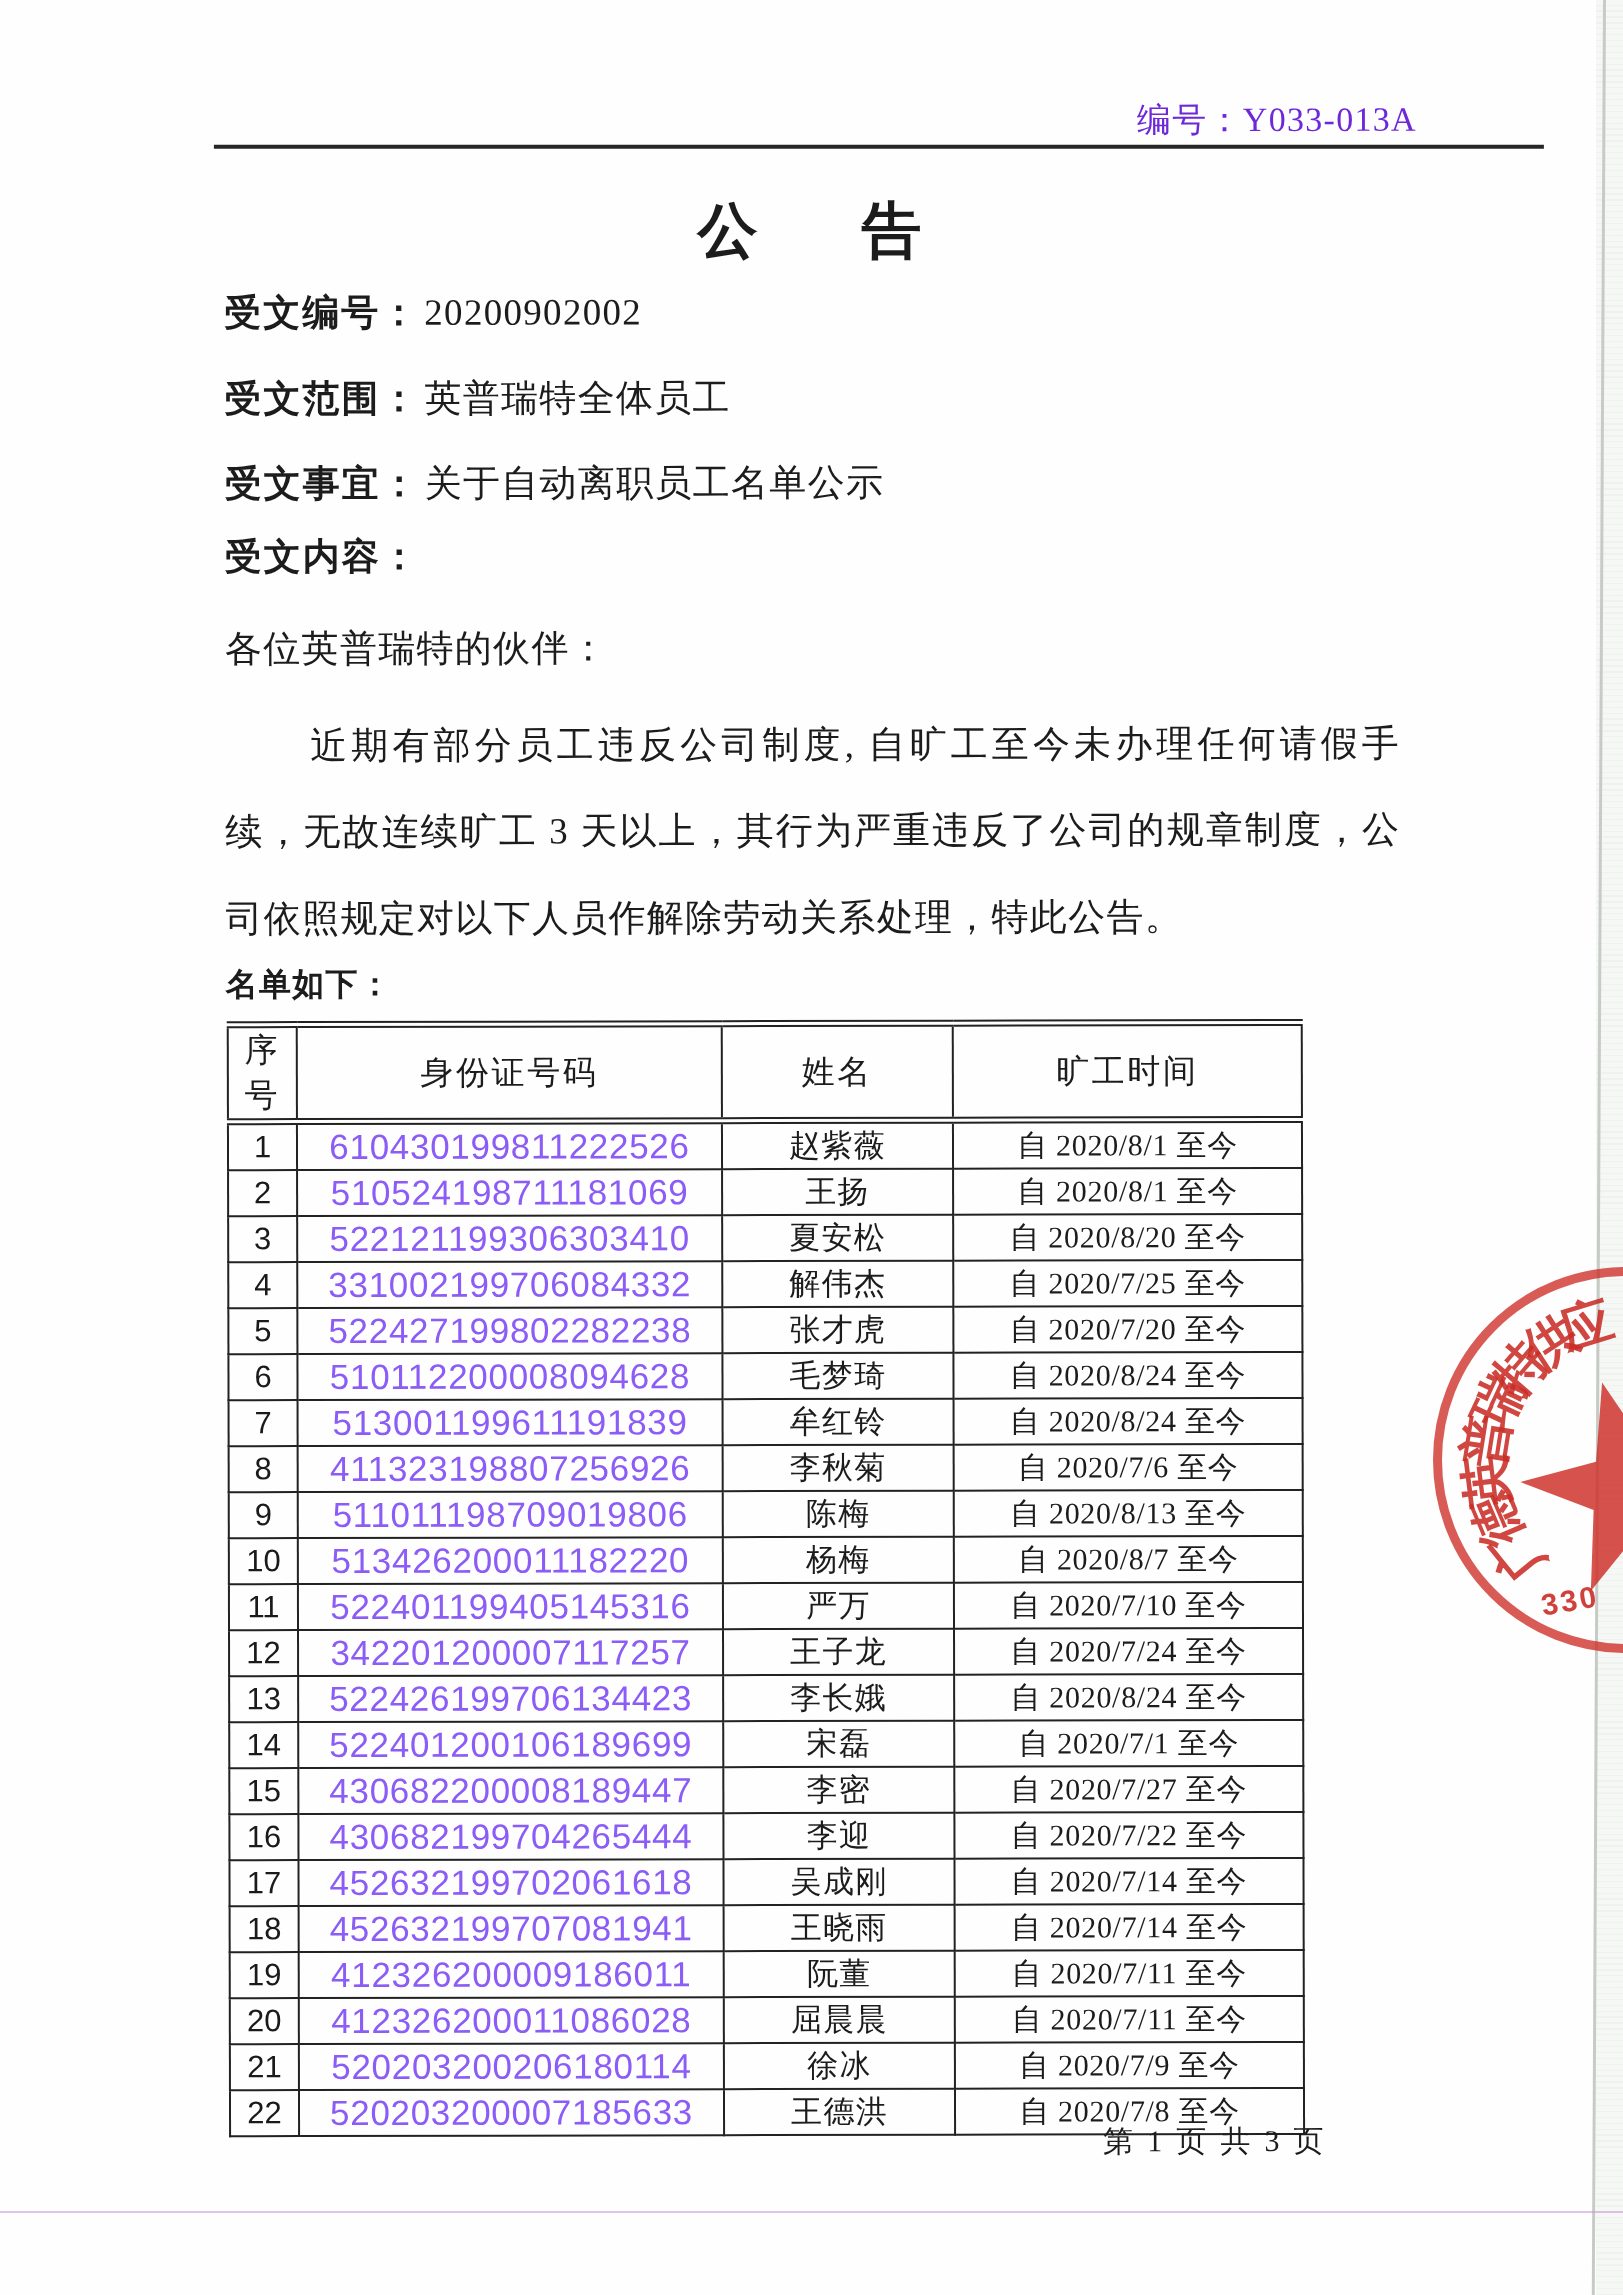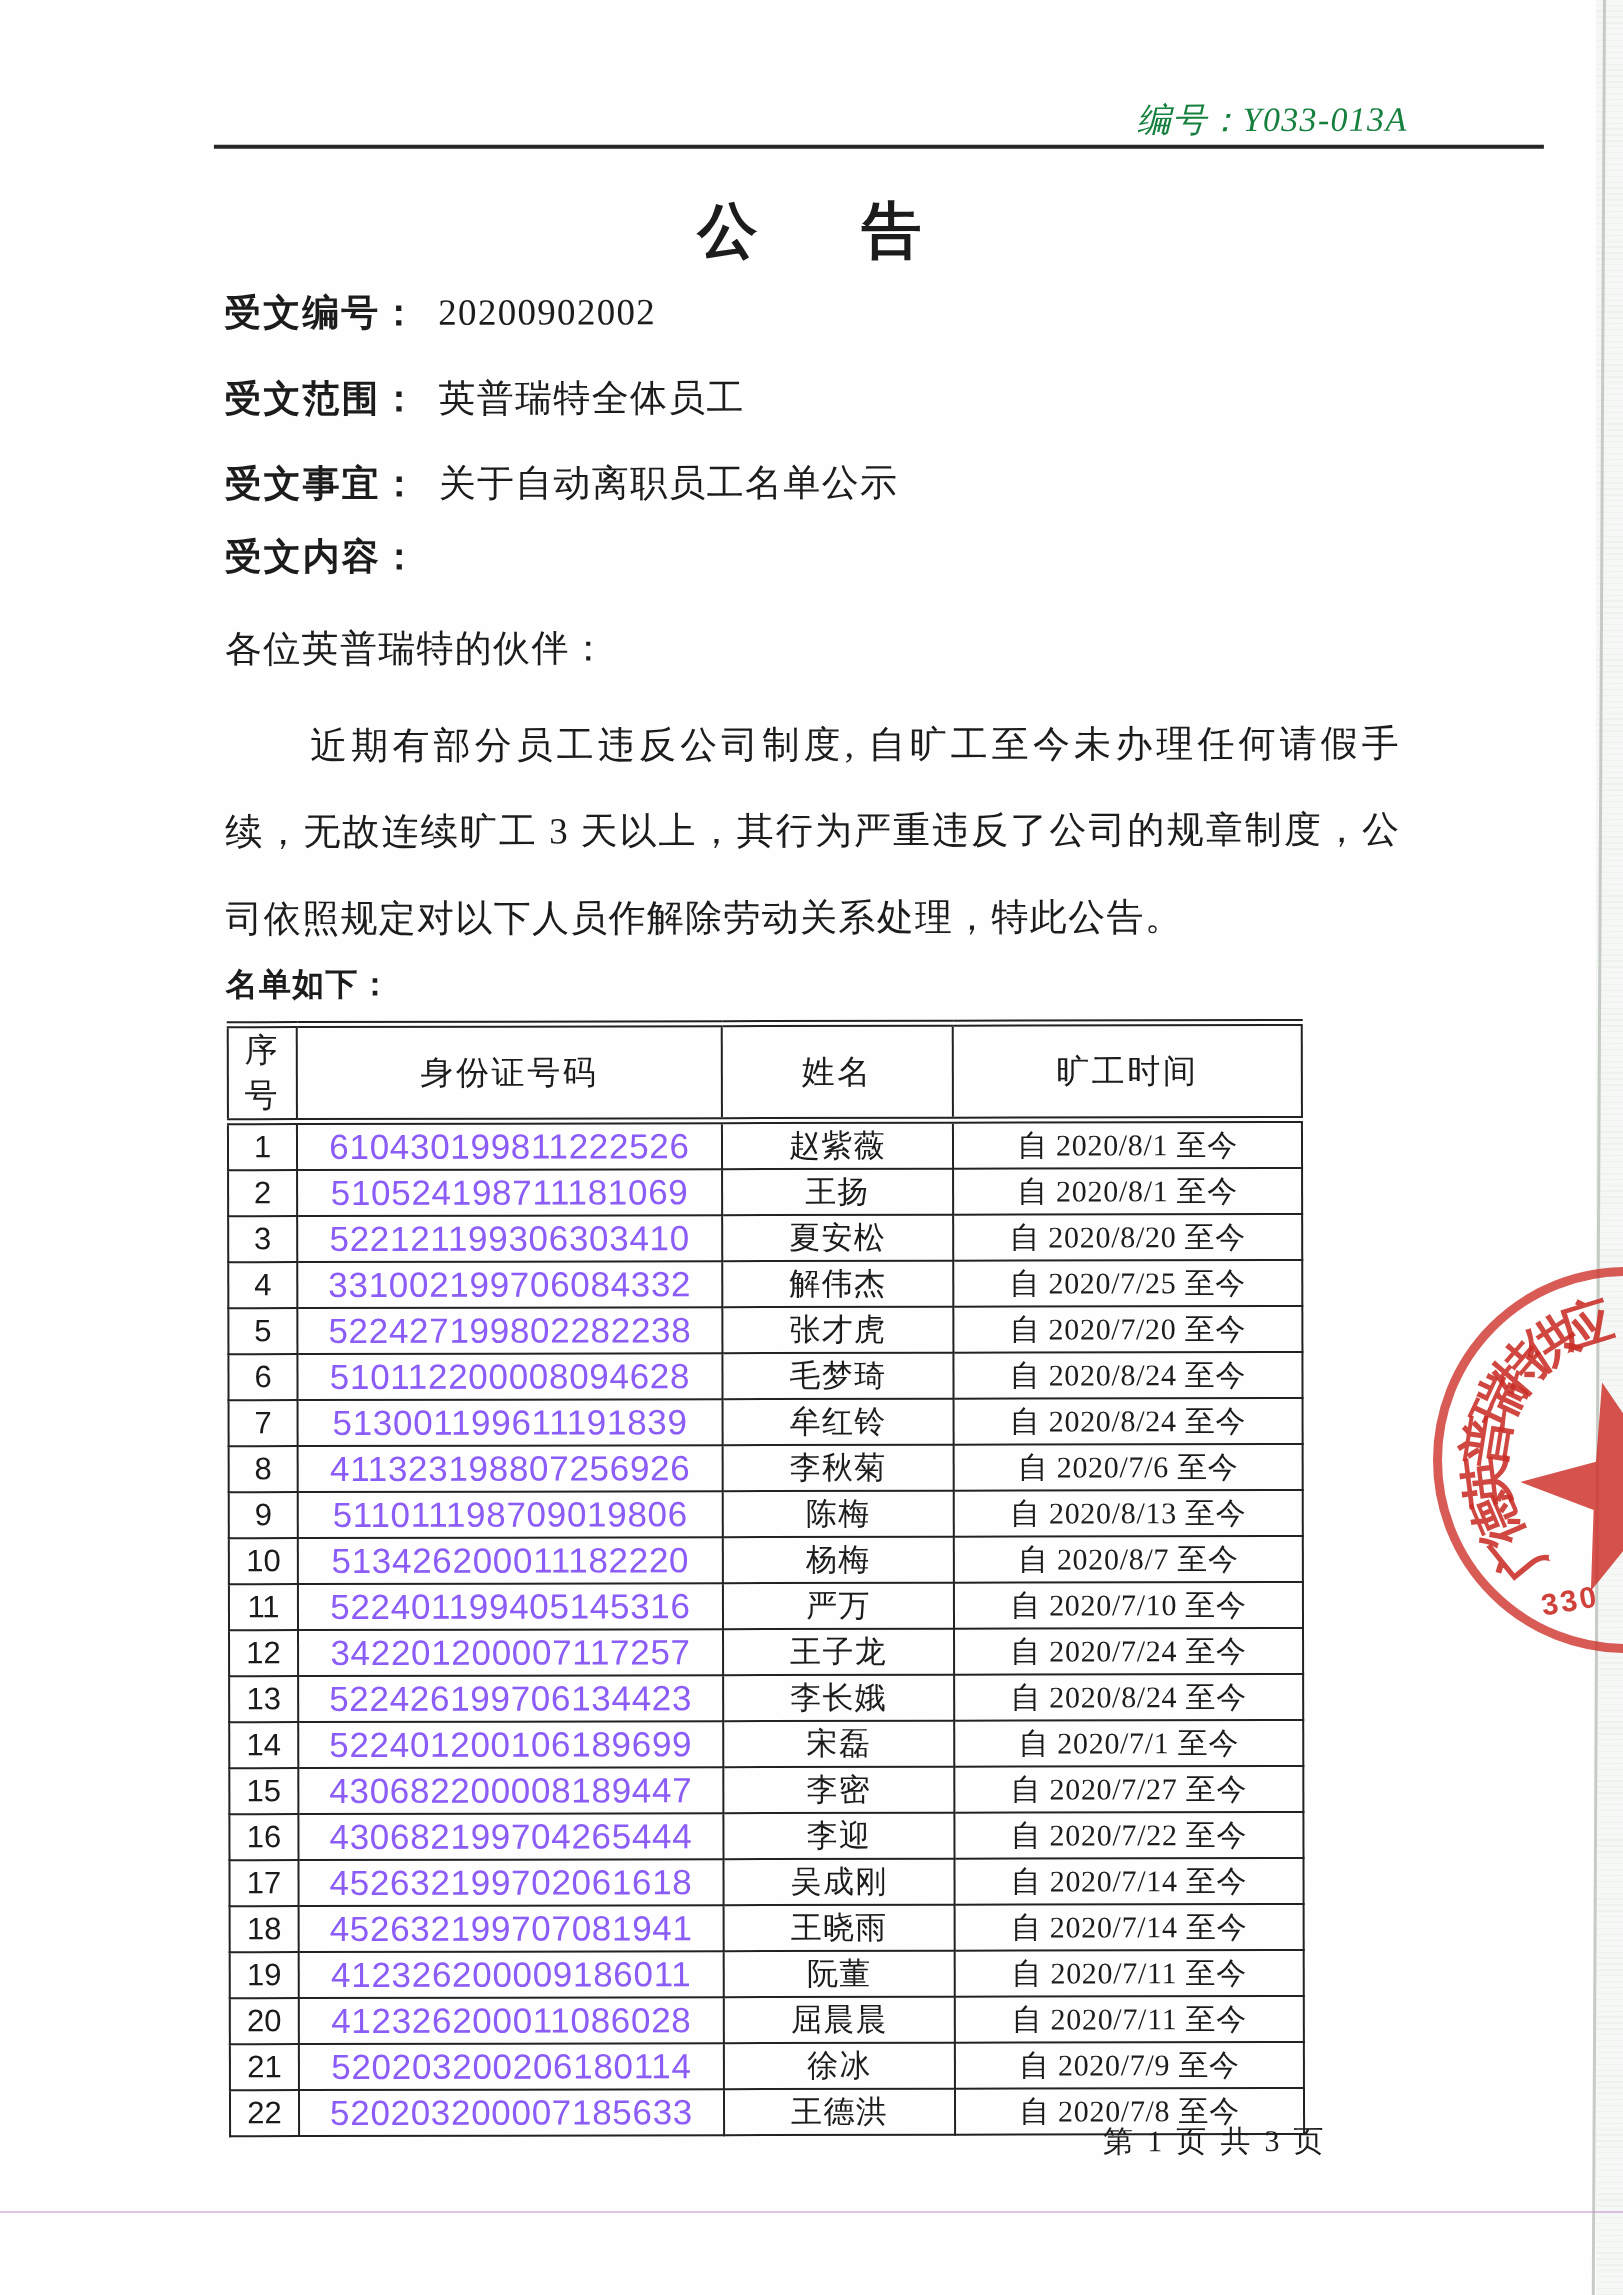--- a/index.html
+++ b/index.html
@@ -7,33 +7,33 @@
     position:relative;
     width:1623px;height:2295px;
     background:#fefefe;
     overflow:hidden;
     font-family:"Liberation Serif", serif;
     color:#1c1c1c;
   }
   .content{position:absolute;left:0;top:0;width:1623px;height:2295px;transform:rotate(-0.12deg);}
   .doc-number{
     position:absolute;top:98px;left:1139px;width:367px;
-    font-size:34px;letter-spacing:1.3px;color:#15803d;font-style:italic;
+    font-size:34px;letter-spacing:1.3px;color:#6d28d9;
   }
   .header-rule{
     position:absolute;left:216px;top:145px;width:1330px;height:3.9px;
     background:#262626;transform:rotate(0.12deg);
   }
   .title{
     position:absolute;left:0;top:191px;width:1623px;margin:0;
     text-align:center;font-size:60px;font-weight:bold;letter-spacing:22px;text-indent:22px;
   }
   .field{position:absolute;left:226px;font-size:37px;white-space:nowrap;}
   .field .flabel{font-weight:bold;letter-spacing:2px;margin-top:19px;}
-  .field .fvalue{margin-left:19px;letter-spacing:1.3px;}
+  .field .fvalue{margin-left:5px;letter-spacing:1.3px;}
   .f0{top:287px;} .f1{top:373px;} .f2{top:458px;} .f3{top:531px;}
   .greeting{position:absolute;left:226px;top:623px;font-size:37px;letter-spacing:1.3px;}
   .para{position:absolute;left:226px;width:1175px;font-size:37px;letter-spacing:1.3px;white-space:nowrap;}
   .para.justify{white-space:normal;text-align:justify;text-align-last:justify;}
   .p0{top:720px;text-indent:85px;}
   .p1{top:806px;}
   .p2{top:893px;}
   .list-intro{position:absolute;left:226px;top:962px;font-size:32px;font-weight:bold;letter-spacing:1.3px;}
   table.roster{
     position:absolute;left:227px;top:1020px;

